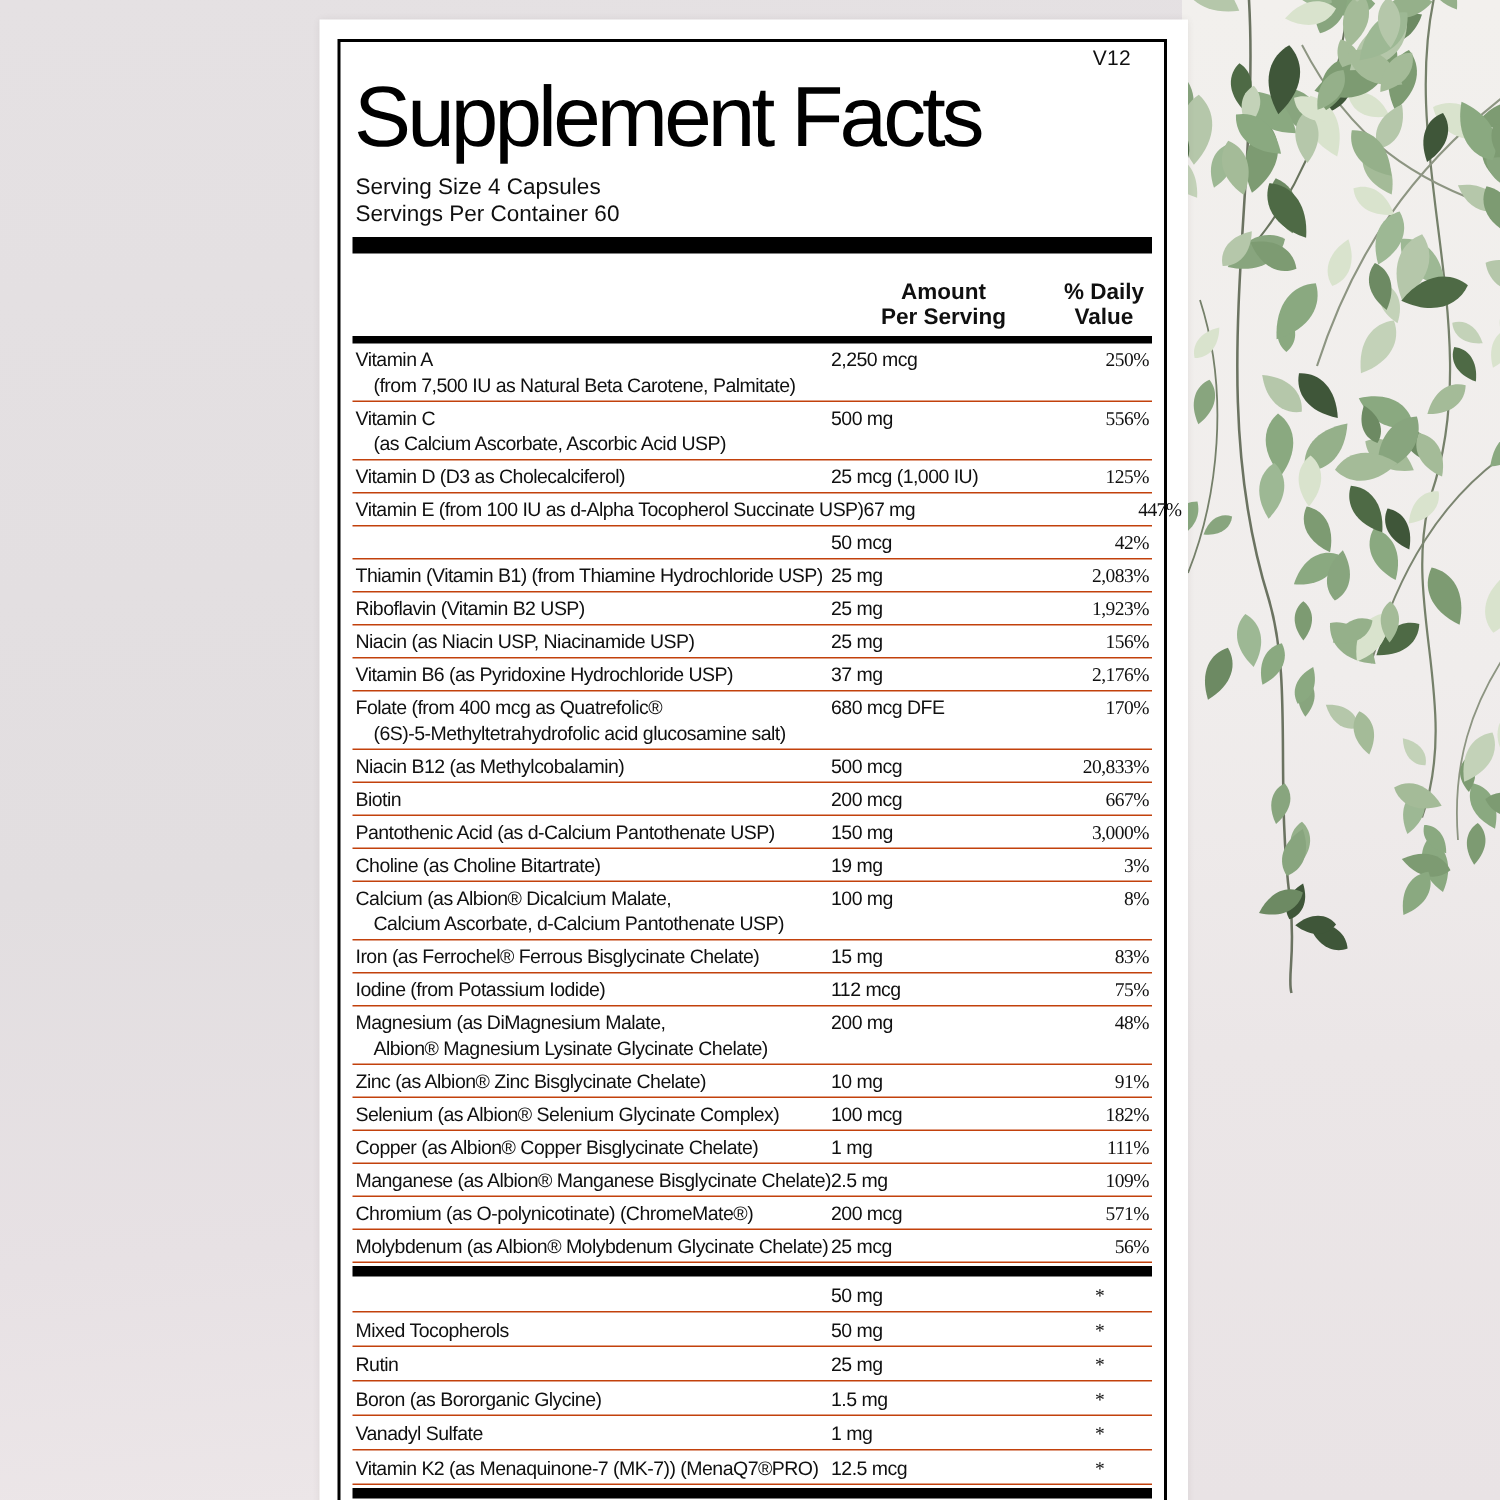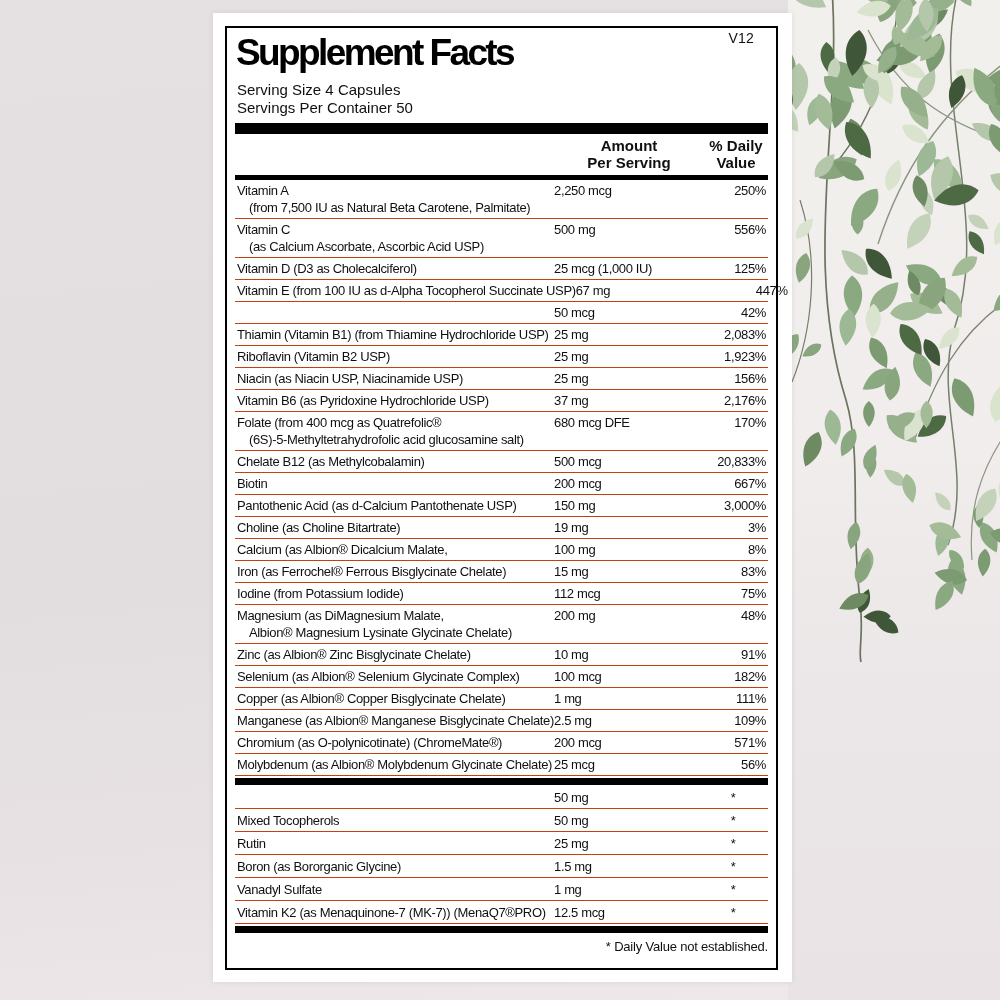--- a/index.html
+++ b/index.html
@@ -17,40 +17,40 @@
     position:absolute;left:213px;top:13px;width:579px;min-height:969px;
     background:#ffffff;box-shadow:0 0 5px rgba(80,70,75,.12);
     box-sizing:border-box;padding:13px 14px 10px 12px;
   }
   .lbox{
     border:2.5px solid #000;box-sizing:border-box;min-height:944px;
     padding:4px 8px 6px 8px;position:relative;color:#101010;
   }
   .version{position:absolute;top:2px;right:22px;font-size:14px;letter-spacing:.2px;}
   .title{
-    font-size:37px;font-weight:bold;letter-spacing:-2.6px;line-height:1.02;
-    margin:2px 0 0 1px;white-space:nowrap;color:#000;
+    font-size:57px;font-weight:normal;letter-spacing:-2.6px;line-height:1.02;
+    margin:17px 0 0 1px;white-space:nowrap;color:#000;
   }
   .serv{font-size:15px;line-height:18px;margin-left:2px;}
   .serv.first{margin-top:9px;}
   .bar-a{height:11px;background:#000;margin-top:6px;}
   .bar-b{height:5px;background:#000;}
   .bar-c{height:7px;background:#000;margin:2px 0 1px 0;}
-  .colhead{display:grid;grid-template-columns:1fr 150px 64px;padding:3px 0 4px 0;}
+  .colhead{display:grid;grid-template-columns:1fr 150px 64px;padding:17px 0 4px 0;}
   .colhead .h{font-weight:bold;font-size:15px;line-height:17px;text-align:center;white-space:pre-line;}
   .rows{}
   .srow{
     display:grid;grid-template-columns:1fr 150px 64px;
     border-bottom:1px solid #c2410c;
     font-size:13px;letter-spacing:-0.35px;line-height:14px;
     padding:4px 0 3px 0;
   }
   .srow .name{grid-column:1;grid-row:1;white-space:nowrap;padding-left:2px;}
   .srow .amt{grid-column:2;grid-row:1;text-align:left;white-space:nowrap;}
-  .srow .dv{grid-column:3;grid-row:1;text-align:right;padding-right:2px;}
+  .srow .dv{grid-column:3;grid-row:1;text-align:right;padding-right:2px;font-family:Liberation Serif, serif;}
   .srow .dv.star{text-align:center;padding-right:6px;}
   .srow .sub{grid-column:1/3;grid-row:2;padding:3px 0 0 14px;white-space:nowrap;}
   .other .srow{padding:5px 0 3px 0;}
   .footnote{font-size:13px;letter-spacing:-0.2px;padding:5px 0 2px 2px;text-align:right;}
 </style>
 </head>
 <body>
 
 <div class="photo-panel"></div>
 
@@ -228,21 +228,21 @@
     <path d="M0 0 C 9 -7, 11 -20, 0 -34 C -11 -20, -9 -7, 0 0 Z" fill="#6d8a63" transform="translate(1012.3,250.1) rotate(134) scale(0.99)"></path>
     <path d="M0 0 C 9 -7, 11 -20, 0 -34 C -11 -20, -9 -7, 0 0 Z" fill="#a4bb98" transform="translate(977.1,256.8) rotate(233) scale(0.94)"></path>
     <path d="M0 0 C 9 -7, 11 -20, 0 -34 C -11 -20, -9 -7, 0 0 Z" fill="#c3d2b8" transform="translate(968.2,215.2) rotate(124) scale(0.72)"></path>
   </svg>
 
 <div class="label">
   <div class="lbox">
     <div class="version">V12</div>
     <div class="title">Supplement Facts</div>
     <div class="serv first">Serving Size 4 Capsules</div>
-    <div class="serv">Servings Per Container 50</div>
+    <div class="serv">Servings Per Container 60</div>
     <div class="bar-a"></div>
     <div class="colhead">
       <div class="h"></div>
       <div class="h">Amount
 Per Serving</div>
       <div class="h">% Daily
 Value</div>
     </div>
     <div class="bar-b"></div>
     <div class="rows" id="main-rows">
@@ -299,21 +299,21 @@
     <div class="dv">2,176%</div>
 
   </div>
         <div class="srow">
     <div class="name">Folate (from 400 mcg as Quatrefolic®</div>
     <div class="amt">680 mcg DFE</div>
     <div class="dv">170%</div>
     <div class="sub">(6S)-5-Methyltetrahydrofolic acid glucosamine salt)</div>
   </div>
         <div class="srow">
-    <div class="name">Chelate B12 (as Methylcobalamin)</div>
+    <div class="name">Niacin B12 (as Methylcobalamin)</div>
     <div class="amt">500 mcg</div>
     <div class="dv">20,833%</div>
 
   </div>
         <div class="srow">
     <div class="name">Biotin</div>
     <div class="amt">200 mcg</div>
     <div class="dv">667%</div>
 
   </div>
@@ -326,20 +326,21 @@
         <div class="srow">
     <div class="name">Choline (as Choline Bitartrate)</div>
     <div class="amt">19 mg</div>
     <div class="dv">3%</div>
 
   </div>
         <div class="srow">
     <div class="name">Calcium (as Albion® Dicalcium Malate,</div>
     <div class="amt">100 mg</div>
     <div class="dv">8%</div>
+    <div class="sub">Calcium Ascorbate, d-Calcium Pantothenate USP)</div>
   </div>
         <div class="srow">
     <div class="name">Iron (as Ferrochel® Ferrous Bisglycinate Chelate)</div>
     <div class="amt">15 mg</div>
     <div class="dv">83%</div>
 
   </div>
         <div class="srow">
     <div class="name">Iodine (from Potassium Iodide)</div>
     <div class="amt">112 mcg</div>

